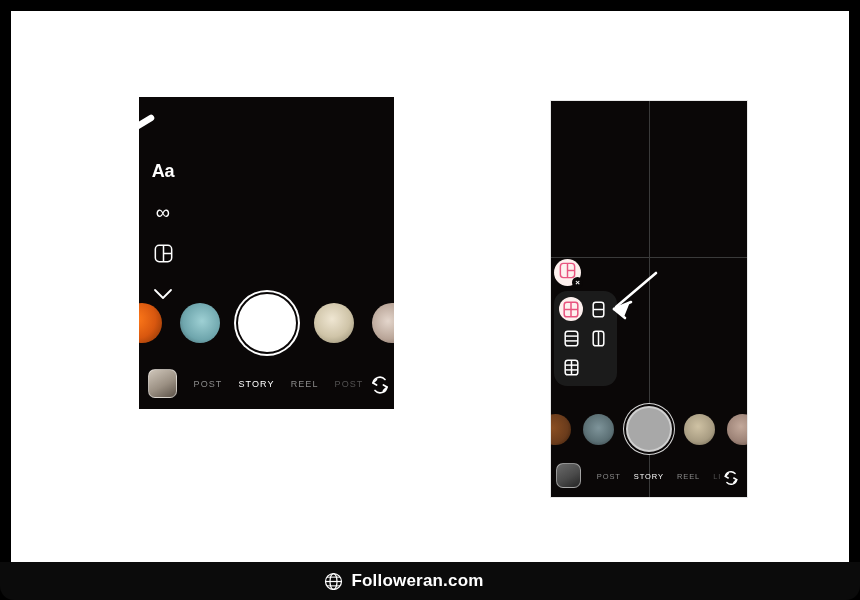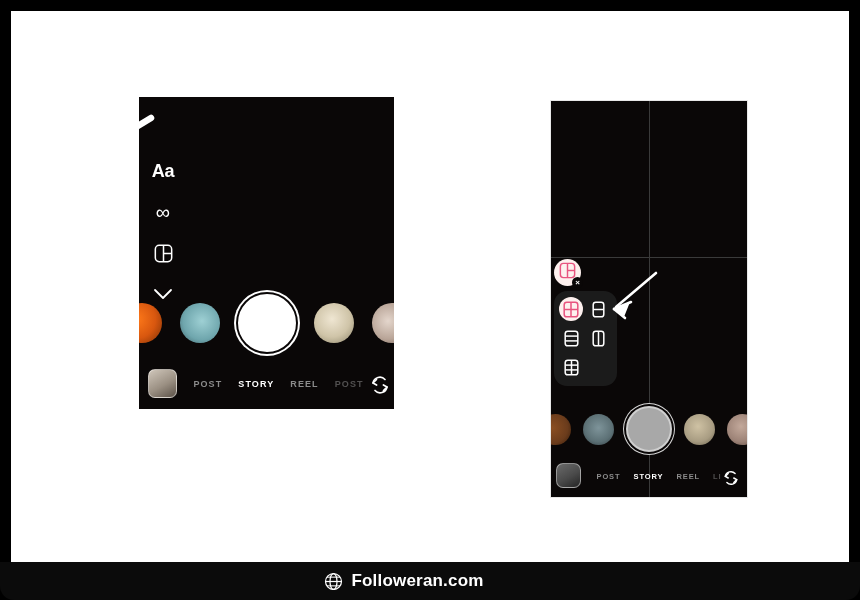--- a/index.html
+++ b/index.html
@@ -235,21 +235,21 @@
     transform: translateX(-50%);
     display: flex;
     align-items: center;
   }
   .modes-l { gap: 16px; margin-left: 12px; }
   .modes-r { gap: 13px; margin-left: 10px; }
 
   .mode {
     color: #8b8b8b;
     font-size: 9px;
-    font-weight: bold;
+    font-weight: normal;
     letter-spacing: 1.1px;
     white-space: nowrap;
   }
   .mode-r { font-size: 7.5px; letter-spacing: 0.9px; }
   .mode.active { color: #ffffff; }
   .mode.clipped { opacity: 0.55; }
 
   .flip-icon {
     position: absolute;
     color: #fff;

